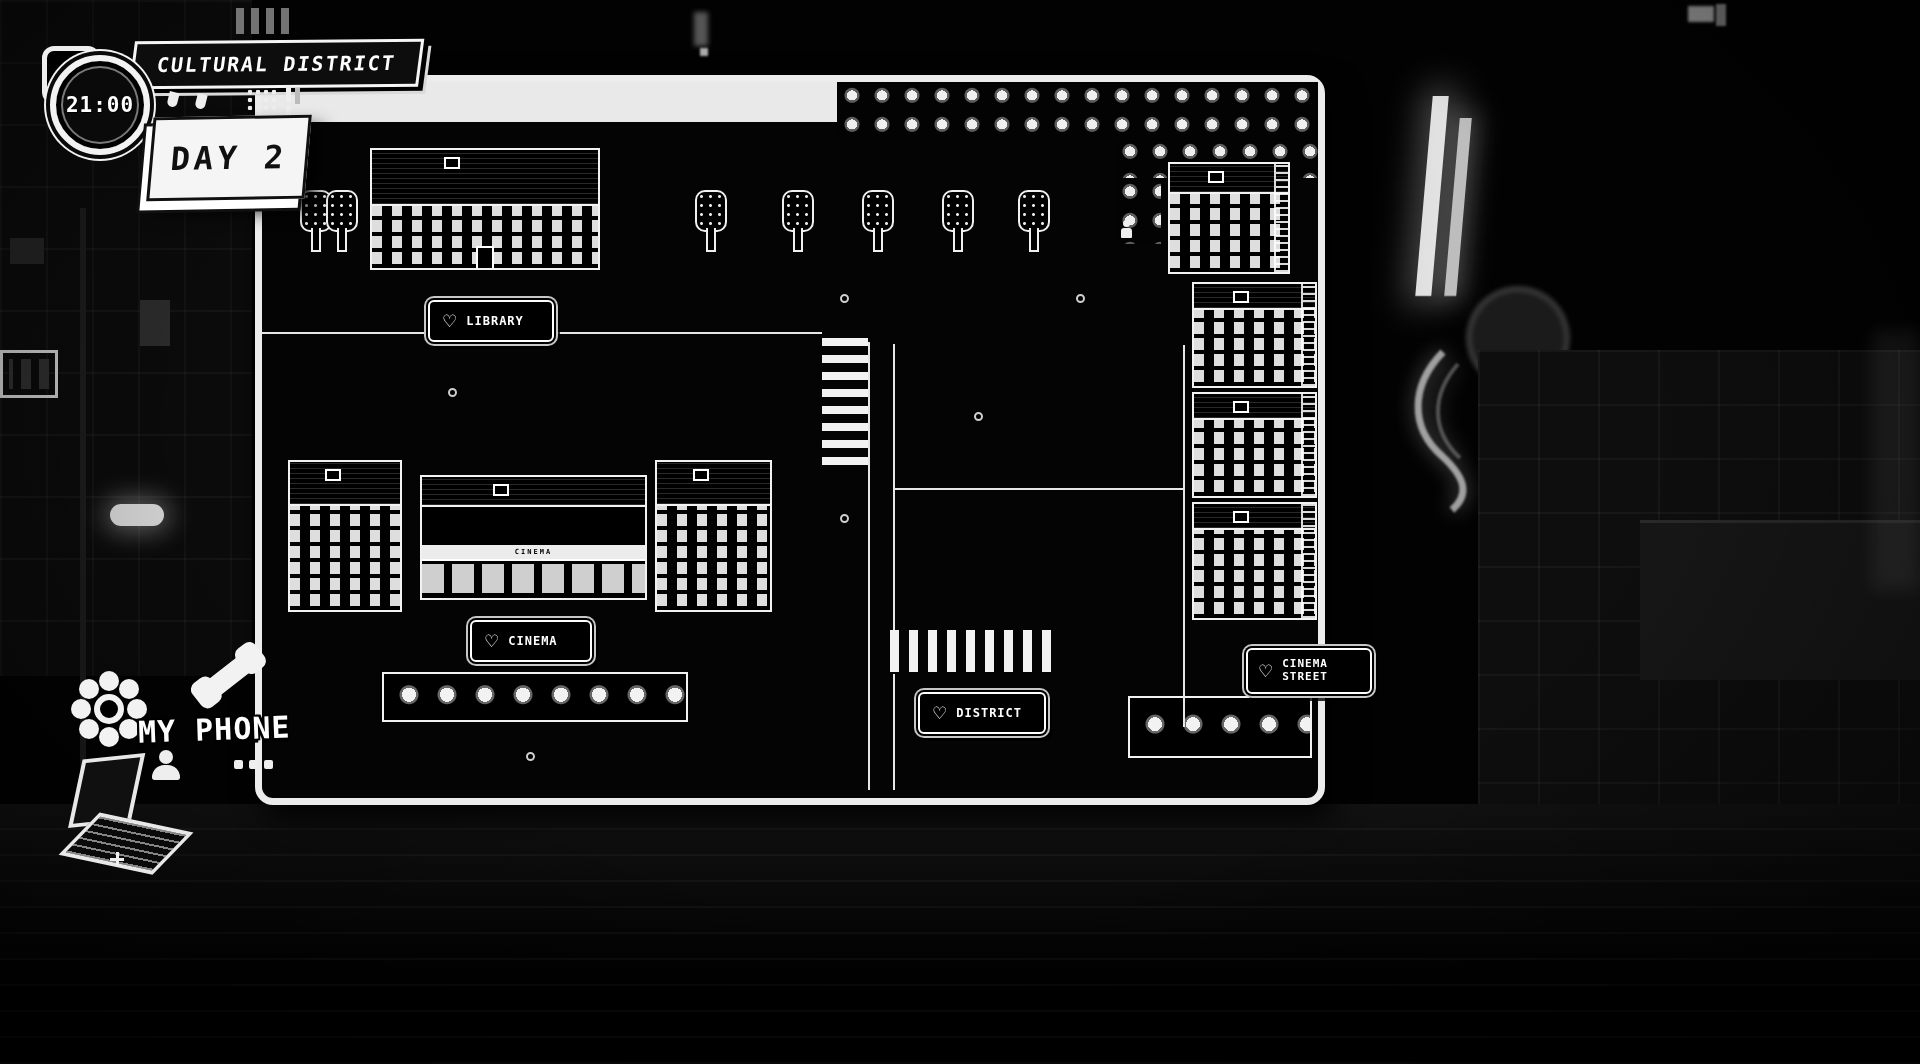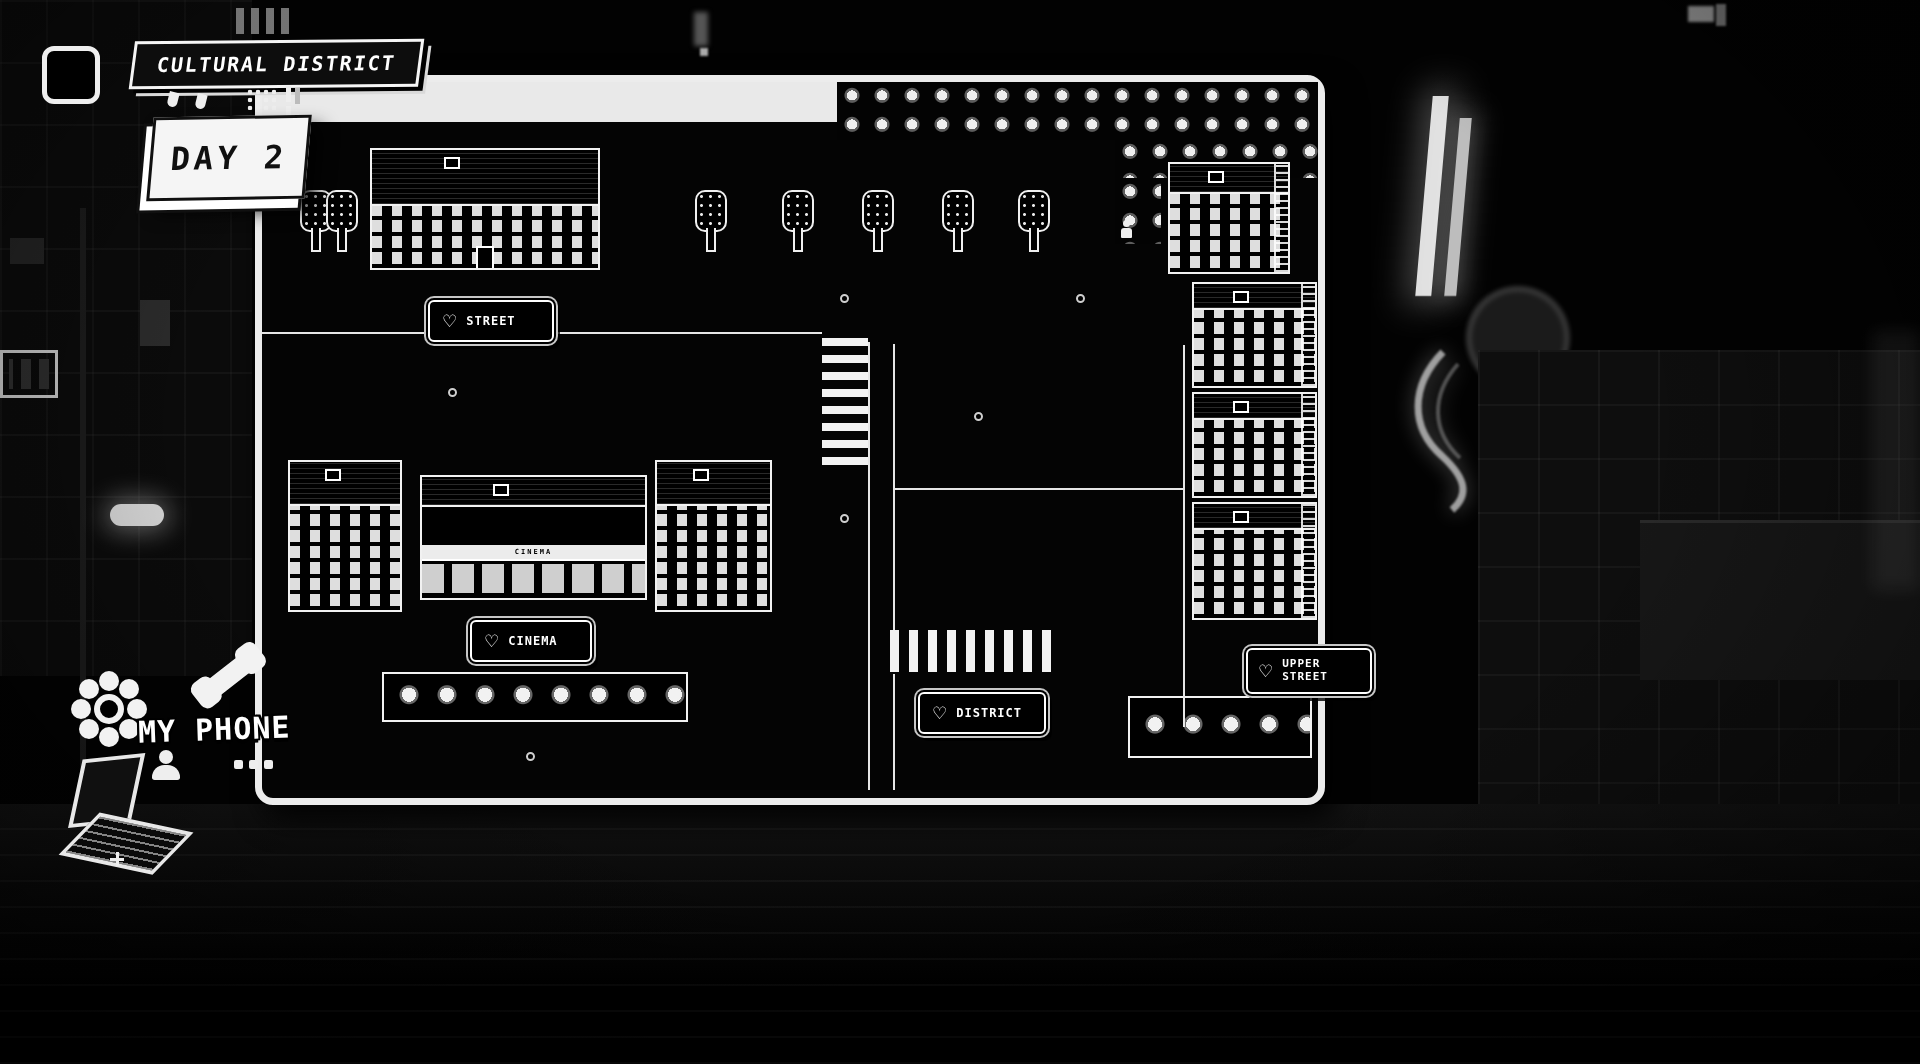--- a/index.html
+++ b/index.html
@@ -312,44 +312,47 @@
 
       <div class="mdot md1"></div>
       <div class="mdot md2"></div>
       <div class="mdot md3"></div>
       <div class="mdot md4"></div>
       <div class="mdot md5"></div>
       <div class="mdot md6"></div>
 
       <button class="loc loc-library">
         <span class="heart">♡</span>
-        <span class="loc-label">STREET</span>
+        <span class="loc-label">LIBRARY</span>
       </button>
       <button class="loc loc-cinema">
         <span class="heart">♡</span>
         <span class="loc-label">CINEMA</span>
       </button>
       <button class="loc loc-riverside">
         <span class="heart">♡</span>
         <span class="loc-label">DISTRICT</span>
       </button>
       <button class="loc loc-upper">
         <span class="heart">♡</span>
-        <span class="loc-label">UPPER STREET</span>
+        <span class="loc-label">CINEMA STREET</span>
       </button>
 
     </div>
   </div>
 
   <div class="hud">
     <div class="roof-deco"></div>
     <div class="banner">
       <span class="banner-text">CULTURAL DISTRICT</span>
     </div>
     <div class="clock-plate"></div>
+    <div class="clock">
+      <span class="clock-time">21:00</span>
+    </div>
     <div class="deco-a"></div>
     <div class="deco-a2"></div>
     <div class="deco-b"></div>
     <div class="deco-c"></div>
     <div class="day-card">
       <span class="day-text">DAY 2</span>
     </div>
   </div>
 
   <div class="phone-hud">

